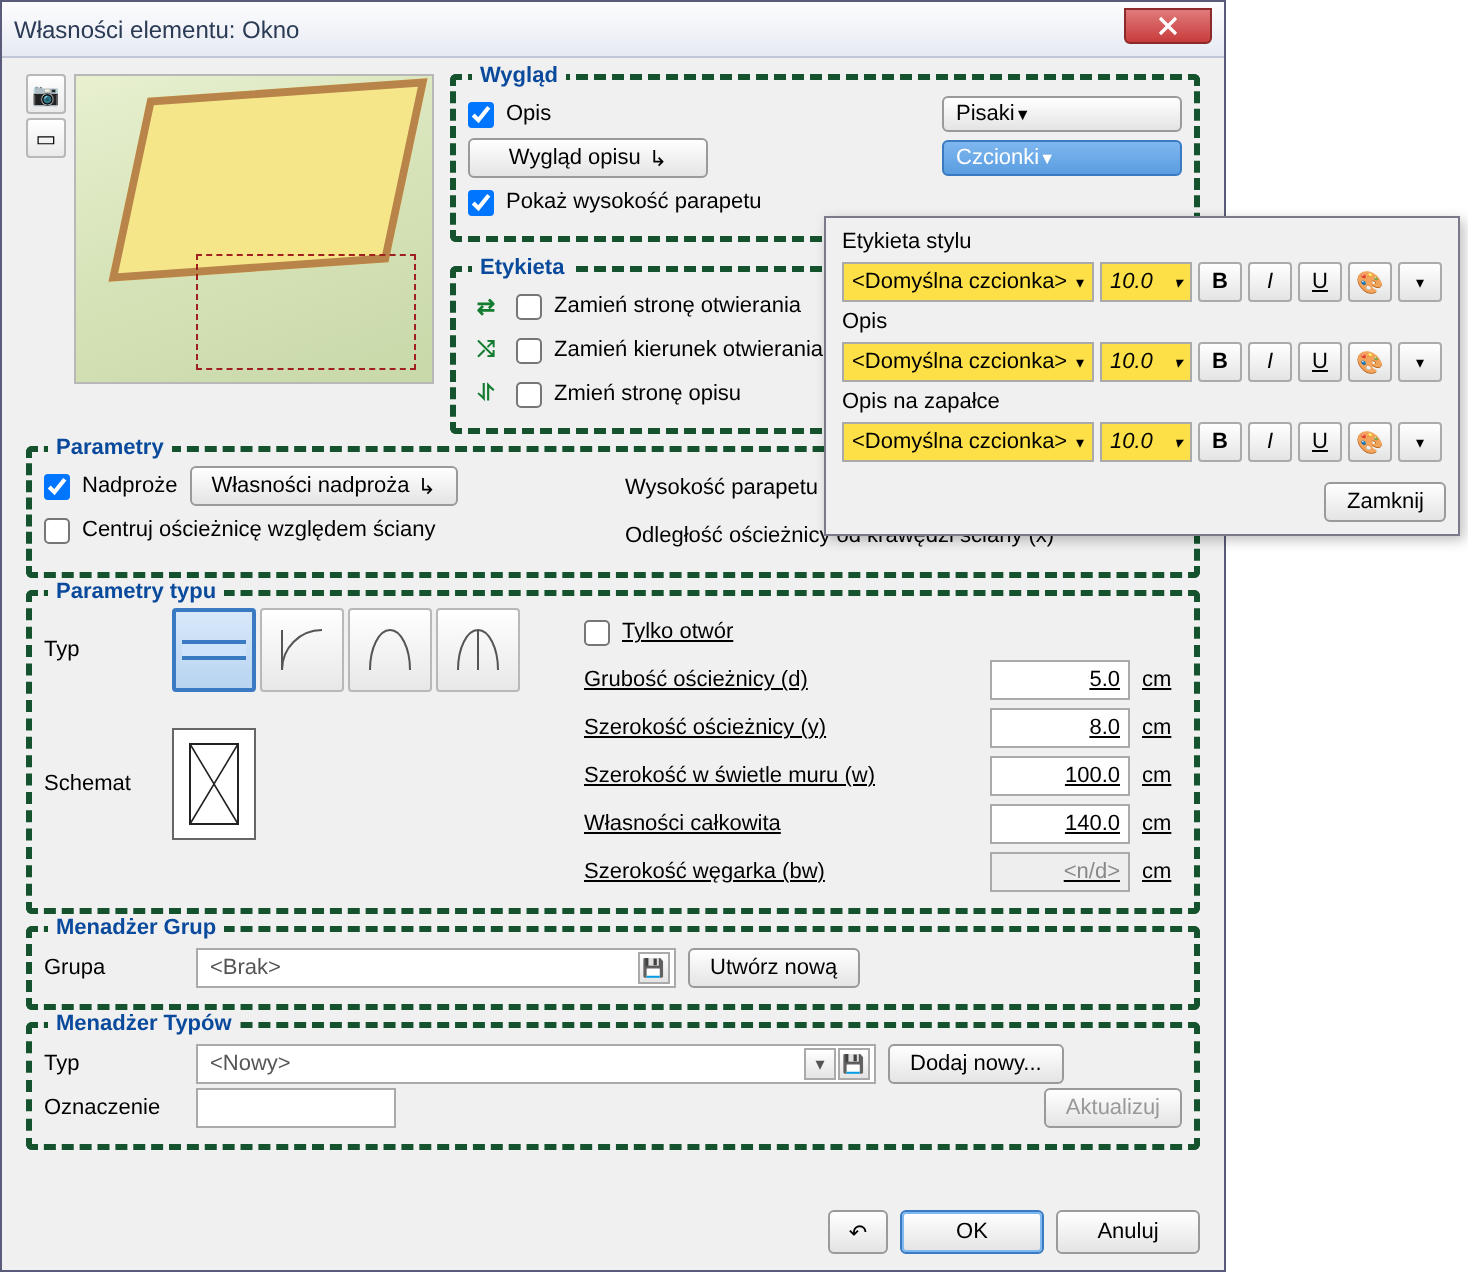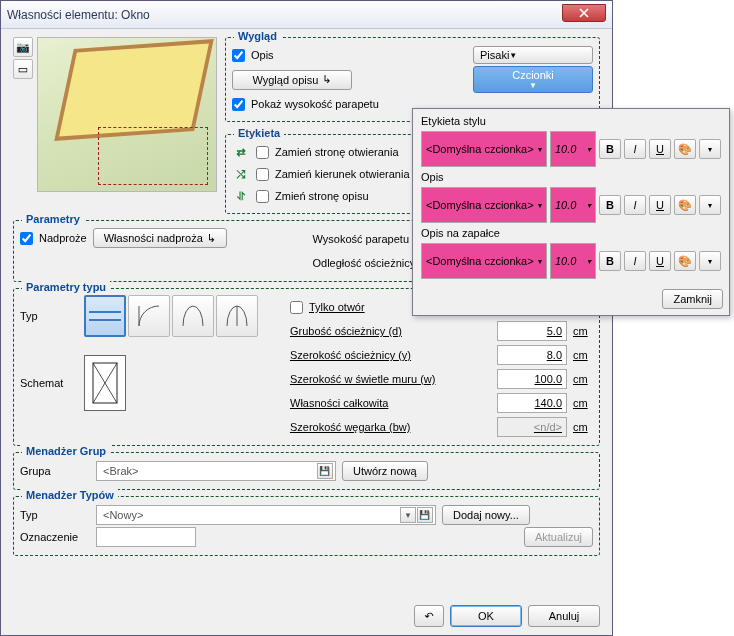--- a/index.html
+++ b/index.html
@@ -6,41 +6,41 @@
 body { background: #fff; width: 734px; height: 636px; position: relative; overflow: hidden; }
 
 .window { position: absolute; left: 0; top: 0; width: 613px; height: 636px; border: 1px solid #5a5a7a; background: #f0f0f0; }
 .titlebar { height: 28px; background: linear-gradient(#fdfdfe, #e6eaf3); border-bottom: 1px solid #c0c6d8; display: flex; align-items: center; padding: 0 6px; }
 .title-text { flex: 1; color: #2b3a55; font-size: 12px; }
 .close-btn { width: 44px; height: 18px; background: linear-gradient(#e07a7a, #c83c3c); border: 1px solid #8a2a2a; border-radius: 0 0 3px 3px; margin-top: -4px; display: flex; align-items: center; justify-content: center; color: #fff; font-weight: bold; cursor: default; }
 
 .content { padding: 8px 12px; }
 
 
-.fs { border: 1px solid #14532d; border-radius: 3px; margin-bottom: 6px; padding: 6px; position: relative; }
+.fs { border: 3px solid #14532d; border-radius: 3px; margin-bottom: 6px; padding: 6px; position: relative; }
 .fs > .legend { position: absolute; top: -8px; left: 8px; background: #f0f0f0; padding: 0 4px; color: #0a4a9c; font-weight: bold; font-size: 11px; }
 .fs.dashed { border-style: dashed; }
 
 .top-row { display: flex; gap: 8px; }
 .preview-col { display: flex; gap: 4px; }
 .tool-stack { display: flex; flex-direction: column; gap: 2px; }
 .tool-btn { width: 20px; height: 20px; border: 1px solid #b8b8b8; background: linear-gradient(#fff,#eaeaea); border-radius: 2px; display:flex; align-items:center; justify-content:center; }
 .preview { width: 180px; height: 155px; border: 1px solid #b8b8b8; background: linear-gradient(160deg,#e8f0d0 0%, #d6e3b8 50%, #c8d8a8 100%); position: relative; overflow:hidden; }
 .preview .winblock { position:absolute; right:12px; top:6px; width:140px; height:92px; background:#f5e68a; border:4px solid #b8844a; transform:skew(-12deg,-4deg); }
 .preview .diag { position:absolute; right:8px; bottom:6px; width:110px; height:58px; border:1px dashed #a02020; }
 
 .right-col { flex: 1; display: flex; flex-direction: column; gap: 6px; }
 
 .row { display: flex; align-items: center; gap: 6px; min-height: 22px; }
 .row label { flex: 0 0 auto; }
 .cb { width: 13px; height: 13px; }
 .btn { display:inline-flex; align-items:center; justify-content:center; padding: 2px 10px; border:1px solid #9a9a9a; background:linear-gradient(#fff,#e4e4e4); border-radius:3px; min-height:20px; cursor:default; gap:4px; }
 .btn.wide { min-width: 120px; }
 .dd { border:1px solid #9a9a9a; background:linear-gradient(#fff,#e4e4e4); border-radius:3px; padding:2px 6px; min-width:120px; display:flex; align-items:center; justify-content:flex-start; }
-.dd.blue { background:linear-gradient(#7fb7f0,#5a9de0); color:#fff; border-color:#3a7ac2;flex-direction:column; }
+.dd.blue { background:linear-gradient(#7fb7f0,#5a9de0); color:#fff; border-color:#3a7ac2; }
 .tri { font-size:8px; }
 
 .op-icon { display:inline-block; width:18px; text-align:center; color:#137c2f; font-weight:bold; }
 
 .params-area { display:flex; gap:12px; }
 .params-left { flex:1; }
 .params-right { flex:1; }
 
 .type-row { display:flex; gap:8px; align-items:center; margin-bottom:4px; }
 .type-btns { display:flex; gap:2px; }
@@ -66,21 +66,21 @@
 .dlg-foot { position:absolute; bottom:8px; right:12px; display:flex; gap:6px; align-items:center; }
 .foot-btn { min-width:72px; height:22px; border:1px solid #9a9a9a; background:linear-gradient(#fff,#e4e4e4); border-radius:3px; display:flex; align-items:center; justify-content:center; }
 .foot-btn.primary { border-color:#3a7ac2; box-shadow:0 0 0 1px #7fb7f0 inset;text-align:center; }
 .foot-btn.small { min-width:30px; }
 
 
 .float-panel { position:absolute; left:412px; top:108px; width:318px; border:1px solid #7a7a8a; background:#f0f0f0; box-shadow:2px 2px 6px rgba(0,0,0,.25); }
 .fp-body { padding:6px 8px; display:flex; flex-direction:column; gap:4px; }
 .fp-label { font-size:11px; }
 .fp-row { display:flex; gap:3px; align-items:center; }
-.fp-sel { border:1px solid #aaa; background:#ec4899; height:36px; padding:0 4px; display:flex; align-items:center; justify-content:space-between; }
+.fp-sel { border:1px solid #aaa; background:#fde047; height:20px; padding:0 4px; display:flex; align-items:center; justify-content:space-between; }
 .fp-font { flex:1; min-width:110px; }
 .fp-size { width:46px;font-style:italic; }
 .fp-btn { width:22px; height:20px; border:1px solid #aaa; background:linear-gradient(#fff,#e4e4e4); border-radius:2px; display:flex; align-items:center; justify-content:center; font-size:10px; }
 .fp-foot { display:flex; justify-content:flex-end; padding:4px 6px 6px; }
 </style>
 </head>
 <body>
 
 <div class="window">
   <div class="titlebar">
@@ -163,20 +163,24 @@
       <span class="legend">Parametry</span>
       <div class="params-area">
         <div class="params-left">
           <div class="row">
             <input type="checkbox" class="cb" checked="" style="">
             <label>Nadproże</label>
             <span class="btn">
               <span>Własności nadproża</span>
               <span>↳</span>
             </span>
+          </div>
+          <div class="row">
+            <input type="checkbox" class="cb" style="">
+            <label>Centruj ościeżnicę względem ściany</label>
           </div>
         </div>
         <div class="params-right">
           <div class="field-row">
             <span class="field-label">Wysokość parapetu</span>
           </div>
           <div class="field-row">
             <span class="field-label">Odległość ościeżnicy od krawędzi ściany (x)</span>
           </div>
         </div>

